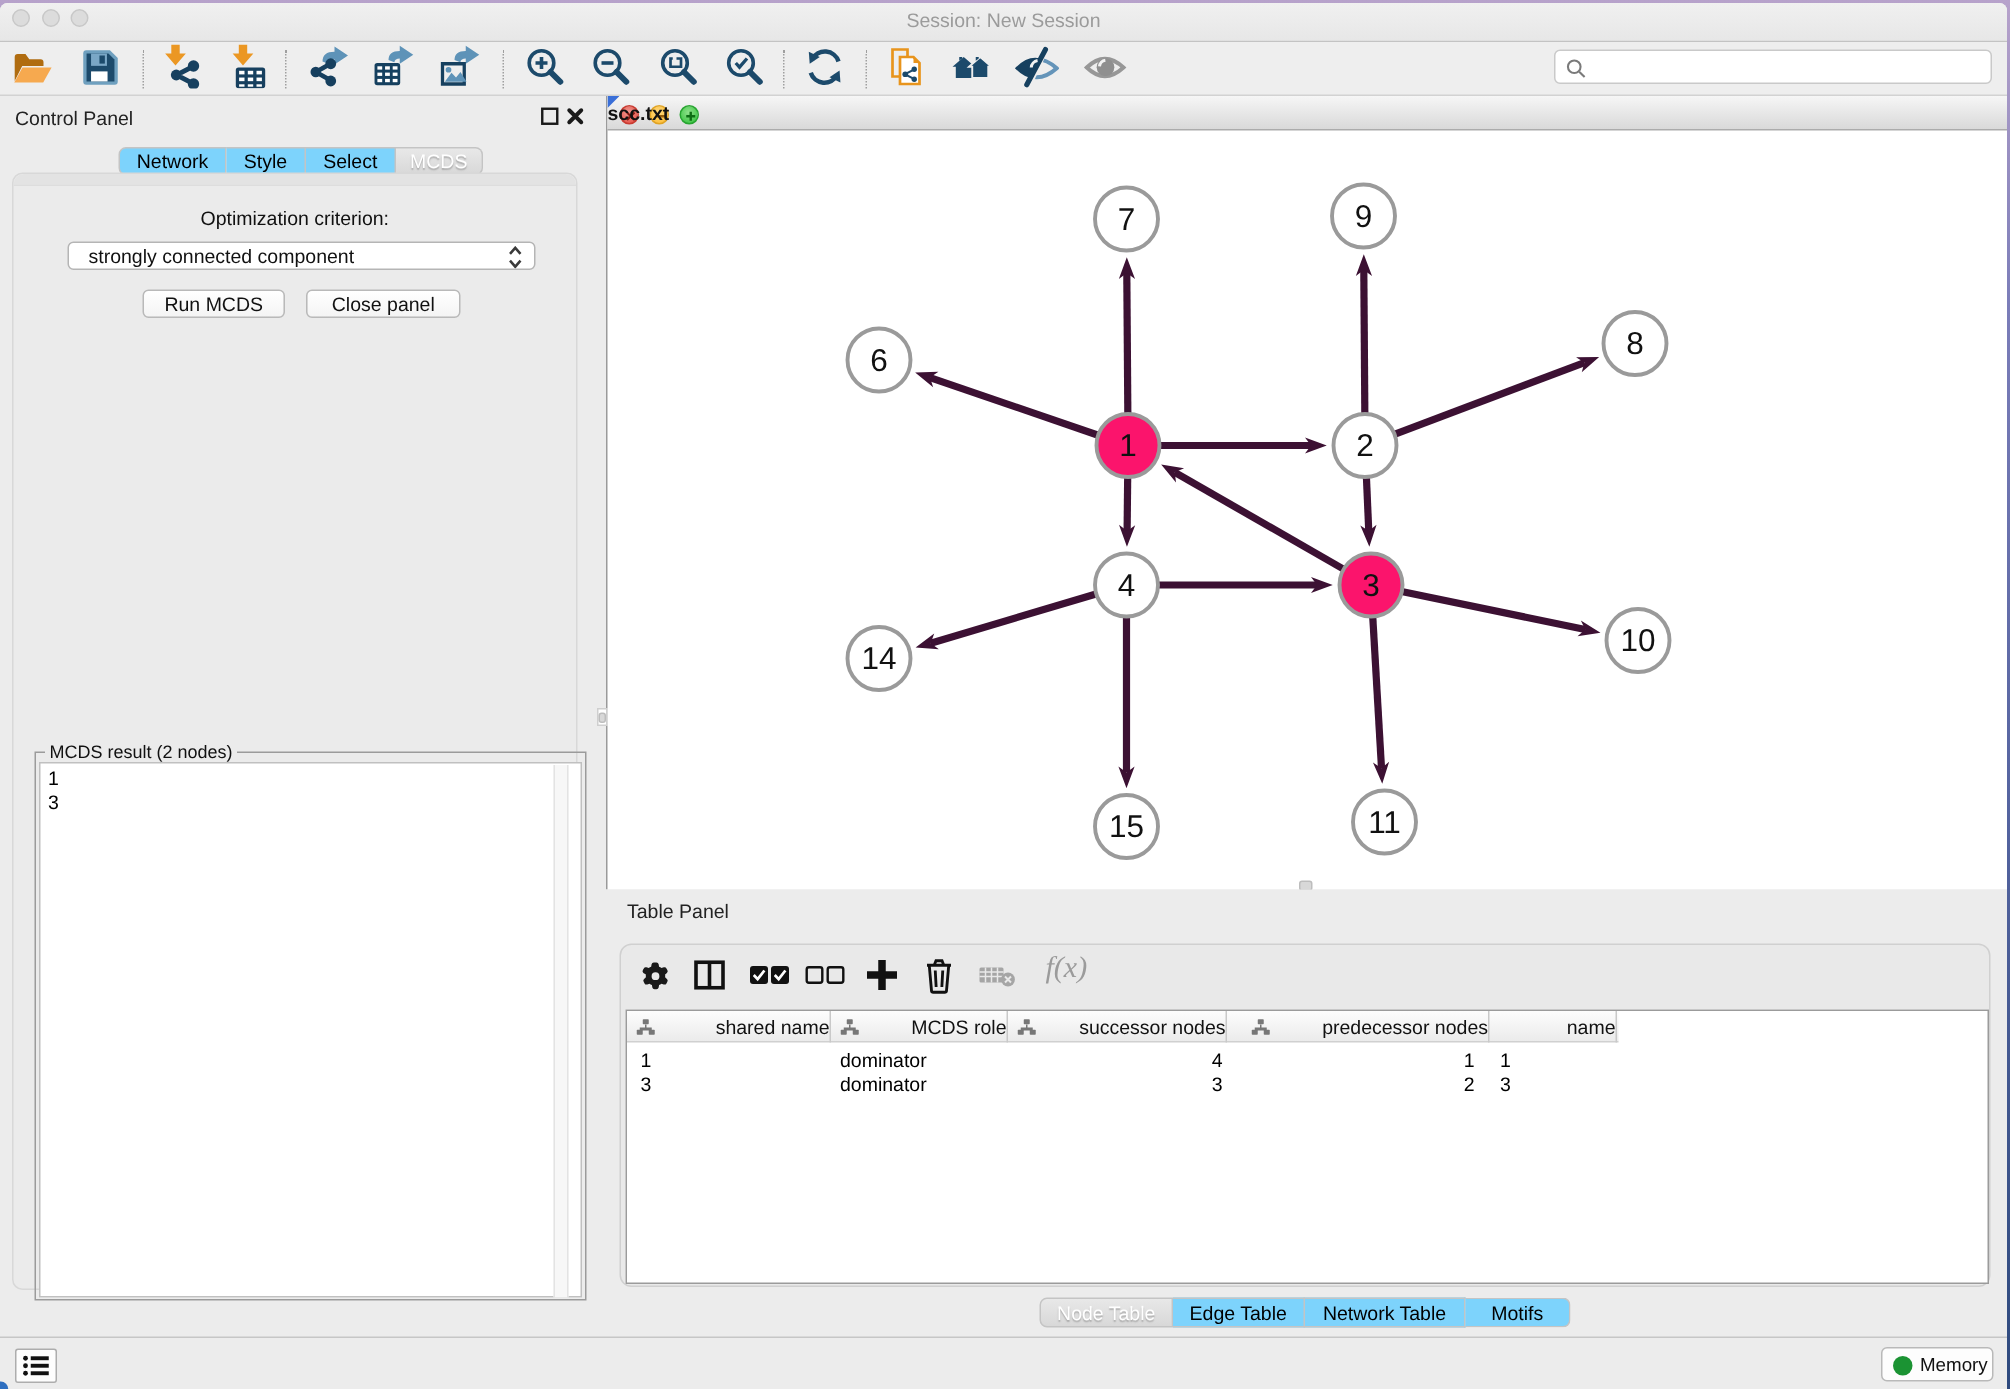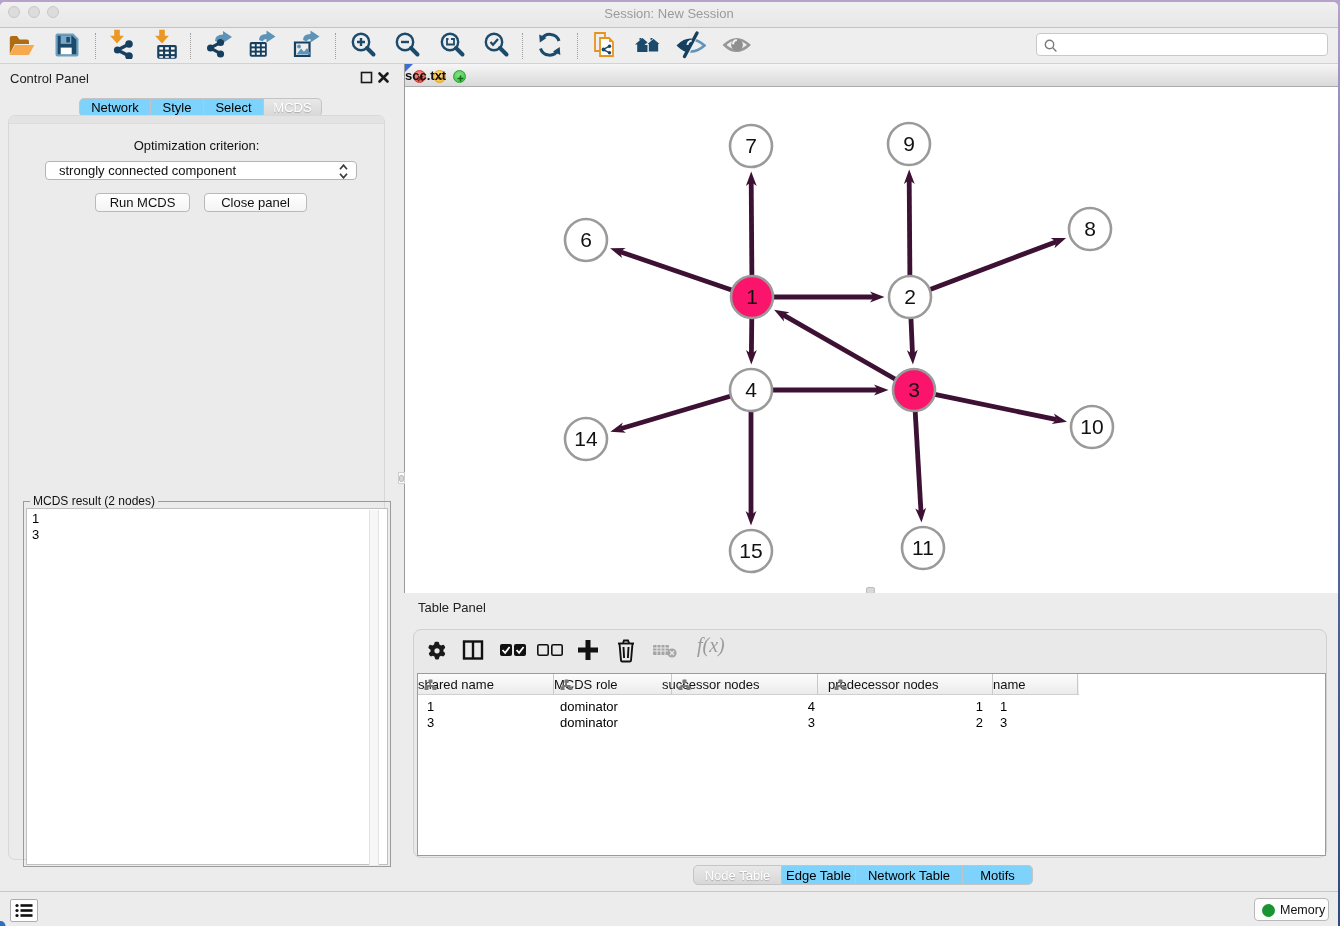--- a/index.html
+++ b/index.html
@@ -39,21 +39,21 @@
 #netwin { position:absolute; left:404px; top:64px; width:934px; height:529px; background:#fff; border-left:1px solid #9a9a9a; }
 #nettitle { position:absolute; left:0; top:0; width:100%; height:23px; background:linear-gradient(#f6f6f6,#d9d9d9); border-bottom:1px solid #ababab; }
 #nettitle .t { position:absolute; top:4px; width:100%; text-align:left; font-size:13px; font-weight:bold; color:#111; }
 .mbtn { position:absolute; top:6px; width:13px; height:13px; border-radius:50%; }
 
 #tpanel { position:absolute; left:404px; top:593px; width:934px; height:298px; background:#ececec; }
 #tpanel .hdr { position:absolute; left:14px; top:7px; font-size:13px; color:#222; }
 #tcontainer { position:absolute; left:9px; top:36px; width:914px; height:229px; background:#e9e9e9; border:1px solid #d0d0d0; border-radius:8px; }
 #ttable { position:absolute; left:3px; top:43px; width:909px; height:183px; background:#fff; border:1px solid #9b9b9b; }
 #thead { position:absolute; left:0; top:0; width:661px; height:21px; background:linear-gradient(#fdfdfd,#ebebeb); border-bottom:1px solid #d0d0d0; }
-.thcell { position:absolute; top:0; height:21px; border-right:1px solid #c9c9c9; font-size:13px; text-align:left; color:#111; line-height:21px; }
+.thcell { position:absolute; top:0; height:21px; border-right:1px solid #c9c9c9; font-size:13px; text-align:right; color:#111; line-height:21px; }
 .trow { position:absolute; font-size:13px; color:#000; }
 
 #btabs { position:absolute; display:flex; left:289px; top:272px; }
 
 #statusbar { position:absolute; left:0; top:891px; width:1338px; height:33px; background:#ececec; border-top:1px solid #c6c6c6; }
 #memorybtn { position:absolute; right:9px; top:6px; width:75px; height:23px; background:#fdfdfd; border:1px solid #b9b9b9; border-radius:4px; font-size:12px; color:#111; }
 #listbtn { position:absolute; left:10px; top:7px; width:28px; height:23px; background:#fdfdfd; border:1px solid #adadad; border-radius:2px; }
 </style>
 </head>
 <body>
@@ -420,21 +420,21 @@
    <div class="trow" style="left:582px;top:25px">1</div>
    <div class="trow" style="left:9px;top:41px">3</div>
    <div class="trow" style="left:142px;top:41px">dominator</div>
    <div class="trow" style="left:350px;top:41px;width:47px;text-align:right">3</div>
    <div class="trow" style="left:520px;top:41px;width:45px;text-align:right">2</div>
    <div class="trow" style="left:582px;top:41px">3</div>
   </div>
  </div>
  <div id="btabs">
    <div class="tab first sel" style="width:89px;height:20px;line-height:19px">Node Table</div>
-   <div class="tab" style="width:74px;height:20px;line-height:19px">Edge Table</div>
+   <div class="tab" style="width:88px;height:20px;line-height:19px">Edge Table</div>
    <div class="tab" style="width:107px;height:20px;line-height:19px">Network Table</div>
    <div class="tab last" style="width:70px;height:20px;line-height:19px">Motifs</div>
  </div>
 </div>
 
 <div id="statusbar">
  <div id="listbtn"><svg style="margin:3px 0 0 4px" width="18" height="15" viewBox="0 0 18 15">
           <g fill="#111">
             <circle cx="2" cy="2.5" r="1.6"></circle>
             <circle cx="2" cy="7.5" r="1.6"></circle>

